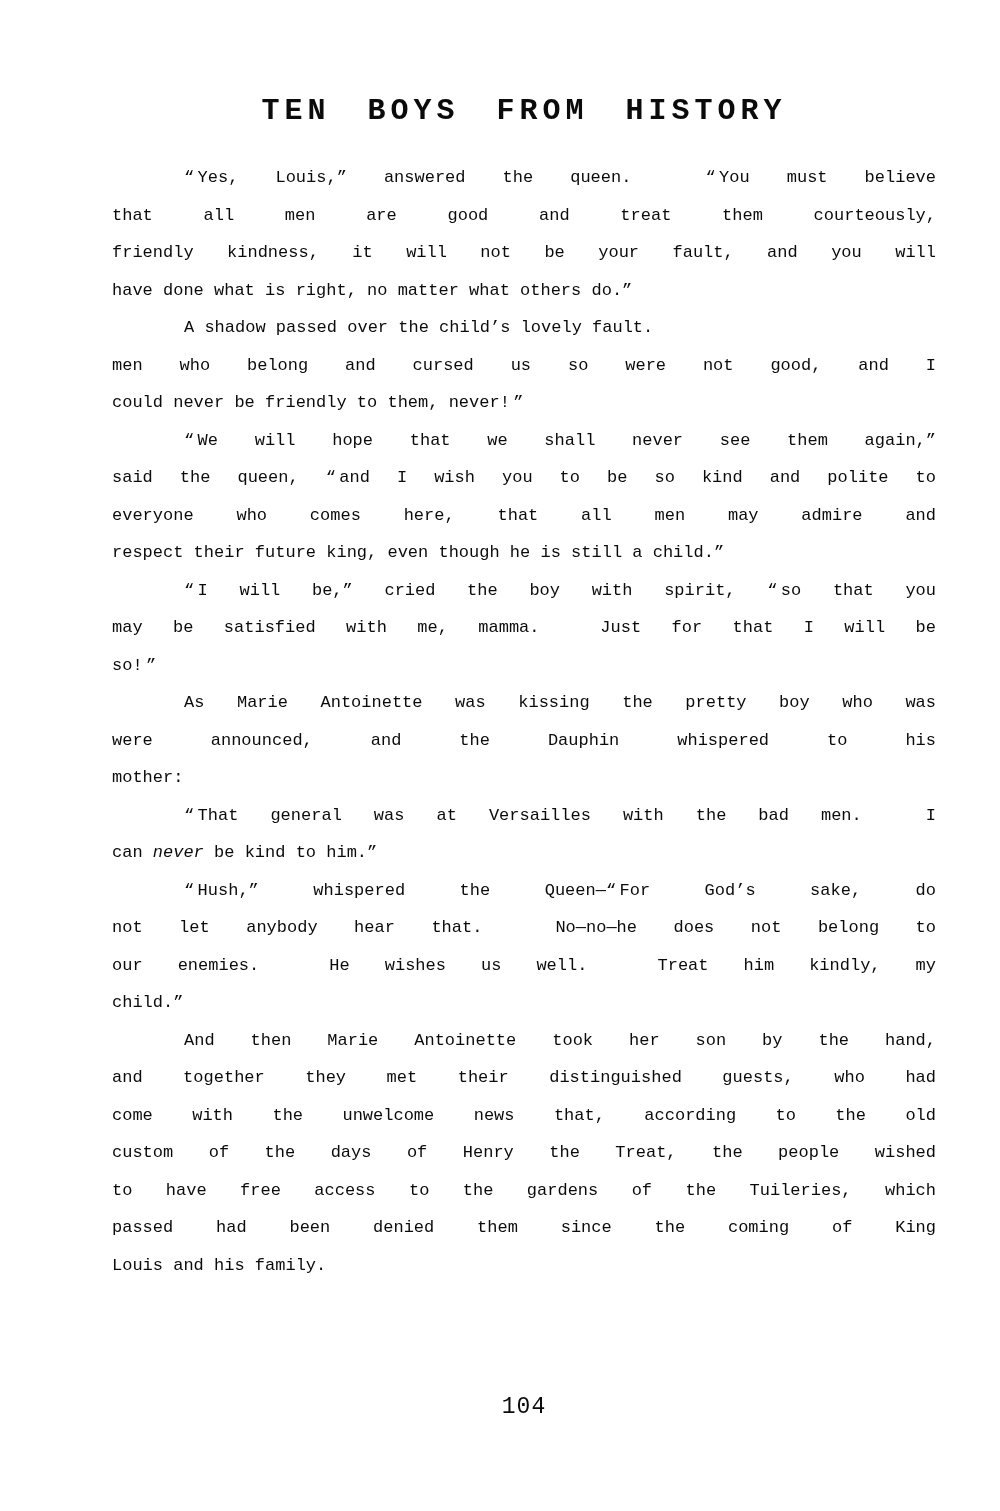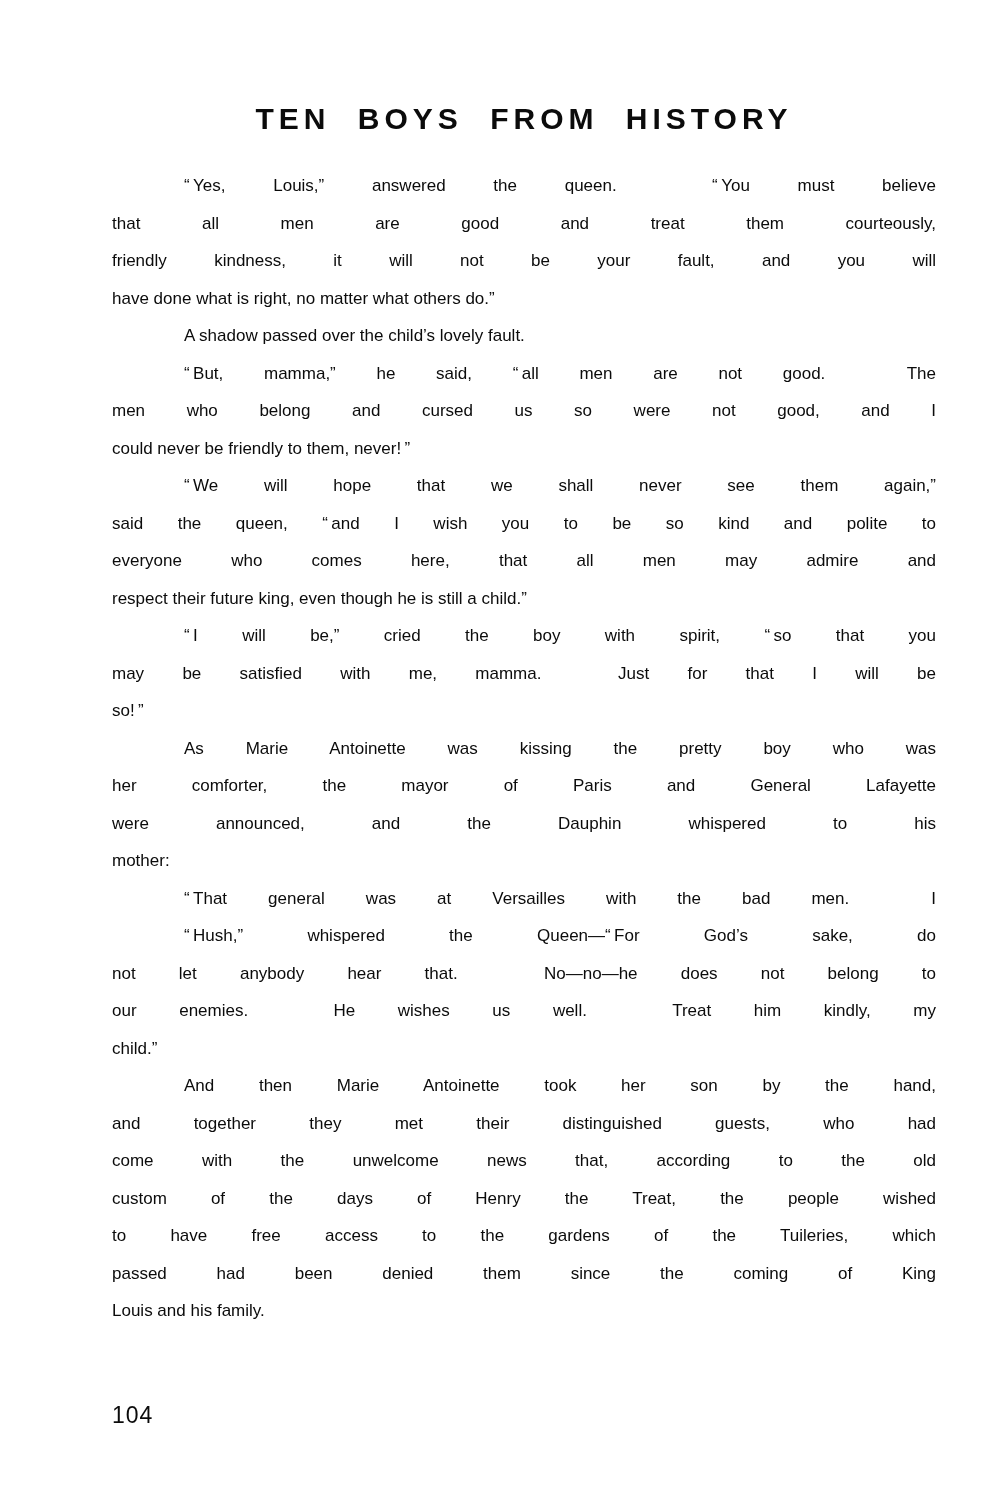--- a/index.html
+++ b/index.html
@@ -5,24 +5,23 @@
   html, body {
     margin: 0;
     padding: 0;
     background: #ffffff;
   }
   .page {
     position: relative;
     width: 1000px;
     height: 1419px;
     background: #ffffff;
-    font-family: Liberation Sans, sans-serif;
+    font-family: Liberation Mono, monospace;
     color: #0b0b0b;
     overflow: hidden;
-    margin-top: 8px;
   }
   .header {
     position: absolute;
     top: 94px;
     left: 112px;
     width: 824px;
     text-align: center;
     font-size: 30px;
     font-weight: bold;
     letter-spacing: 5px;
@@ -51,21 +50,21 @@
     text-indent: 72px;
   }
   .line em {
     font-style: italic;
   }
   .page-number {
     position: absolute;
     top: 1394px;
     left: 112px;
     width: 824px;
-    text-align: left;
+    text-align: center;
     font-size: 23px;
     letter-spacing: 1px;
   }
 </style>
 </head>
 <body>
 
 <div class="page">
 
   <div class="header">TEN BOYS FROM HISTORY</div>
@@ -77,47 +76,46 @@
       <div class="line">that all men are good and treat them courteously,</div>
       <div class="line">friendly kindness, it will not be your fault, and you will</div>
       <div class="line last">have done what is right, no matter what others do.”</div>
     </div>
 
     <div class="para">
       <div class="line indent last">A shadow passed over the child’s lovely fault.</div>
     </div>
 
     <div class="para">
-      <div class="line indent">“ But, mamma,” he said, “ all men are not good. &nbsp;The</div>
       <div class="line">men who belong and cursed us so were not good, and I</div>
       <div class="line last">could never be friendly to them, never! ”</div>
     </div>
 
     <div class="para">
       <div class="line indent">“ We will hope that we shall never see them again,”</div>
       <div class="line">said the queen, “ and I wish you to be so kind and polite to</div>
       <div class="line">everyone who comes here, that all men may admire and</div>
       <div class="line last">respect their future king, even though he is still a child.”</div>
     </div>
 
     <div class="para">
       <div class="line indent">“ I will be,” cried the boy with spirit, “ so that you</div>
       <div class="line">may be satisfied with me, mamma. &nbsp;Just for that I will be</div>
       <div class="line last">so! ”</div>
     </div>
 
     <div class="para">
       <div class="line indent">As Marie Antoinette was kissing the pretty boy who was</div>
-      <div class="line">her comforter, the mayor of Paris and General Lafayette</div>
       <div class="line">were announced, and the Dauphin whispered to his</div>
       <div class="line last">mother:</div>
     </div>
 
     <div class="para">
       <div class="line indent">“ That general was at Versailles with the bad men. &nbsp;I</div>
+      <div class="line last"><span>can </span><em>never</em><span> be kind to him.”</span></div>
     </div>
 
     <div class="para">
       <div class="line indent">“ Hush,” whispered the Queen—“ For God’s sake, do</div>
       <div class="line">not let anybody hear that. &nbsp;No—no—he does not belong to</div>
       <div class="line">our enemies. &nbsp;He wishes us well. &nbsp;Treat him kindly, my</div>
       <div class="line last">child.”</div>
     </div>
 
     <div class="para">

